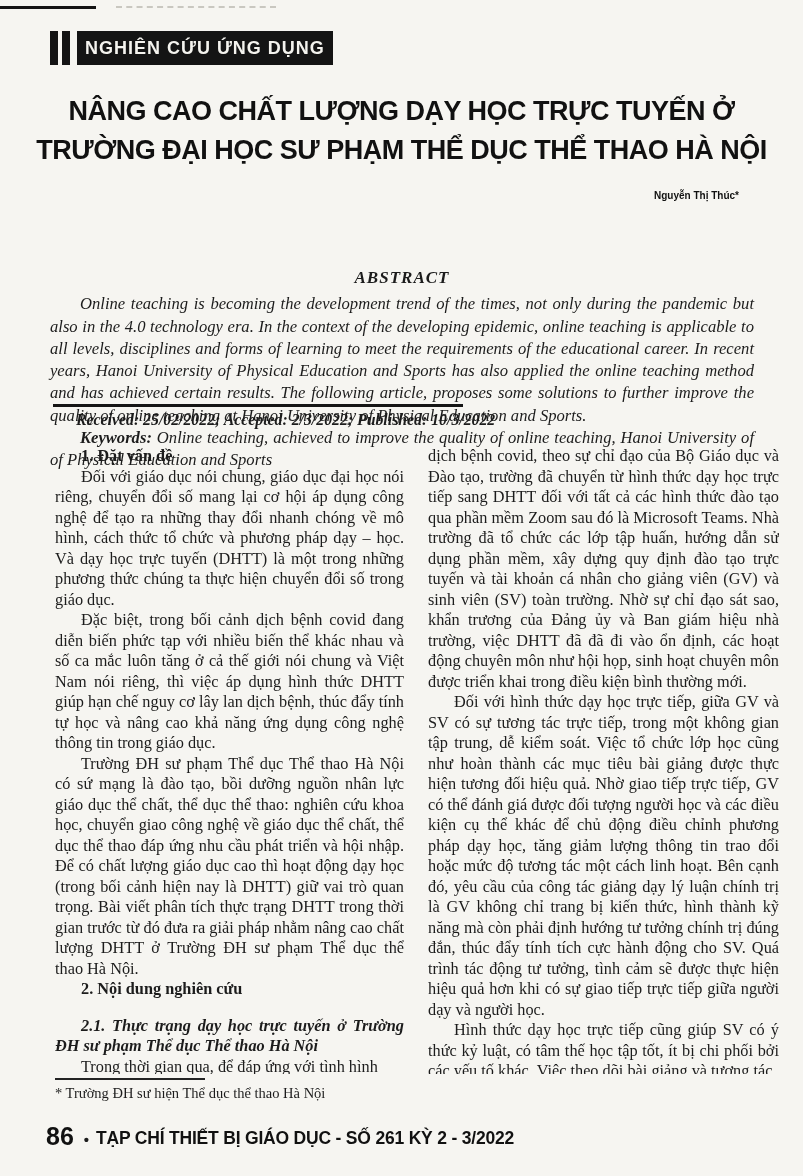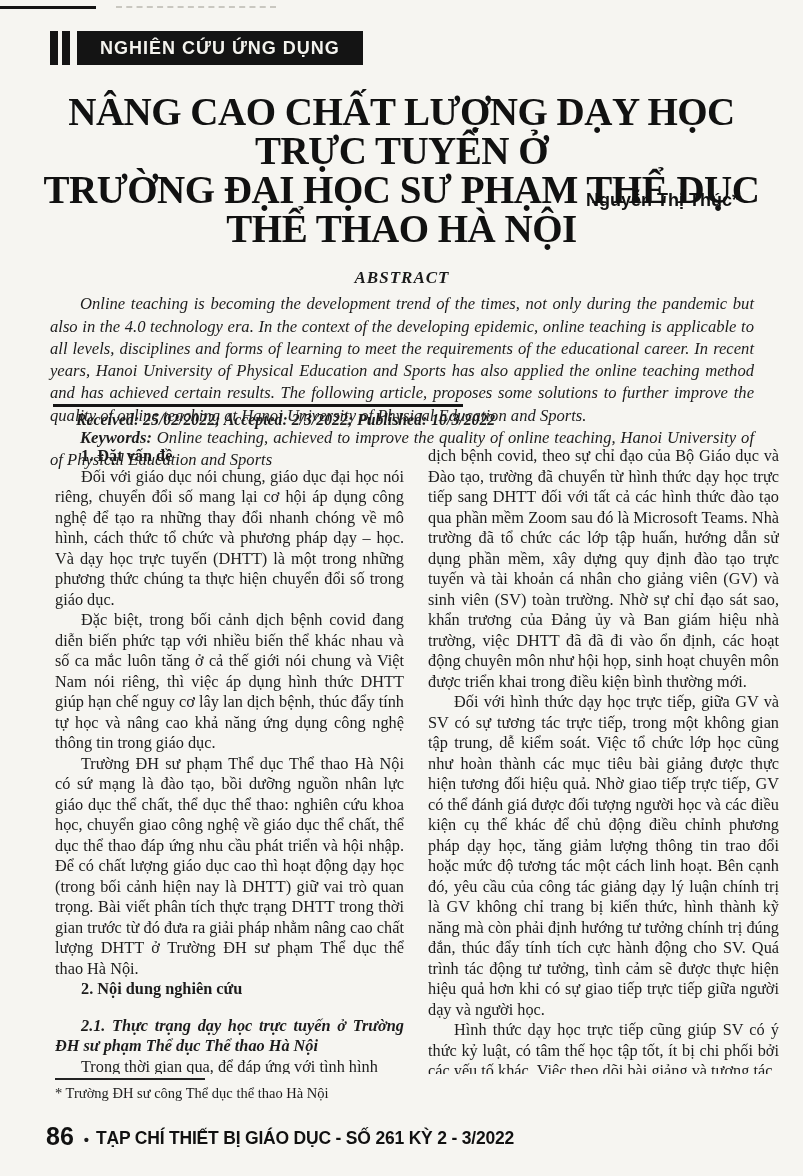--- a/index.html
+++ b/index.html
@@ -12,33 +12,33 @@
   .top-rule-left { position:absolute; left:0; top:6px; width:96px; height:3px; background:#141414; }
   .top-rule-dashes { position:absolute; left:116px; top:6px; width:160px; border-top:2px dashed #c9c7c0; }
 
   
   .badge-row { position:absolute; left:50px; top:31px; display:flex; align-items:stretch; height:34px; }
   .badge-bar { width:8px; background:#141414; margin-right:4px; }
   .badge-bar.second { margin-right:7px; }
   .badge-box {
     background:#141414; color:#f4f3ee;
     font-family:"Liberation Sans",sans-serif; font-weight:700;
-    font-size:18px; line-height:34px; padding:0 23px; letter-spacing:1px;
+    font-size:18px; line-height:34px; padding:0 8px; letter-spacing:1px;
     white-space:nowrap;
   }
 
   
   .title {
     position:absolute; left:36px; right:36px; top:92px; text-align:center;
-    font-family:Liberation Serif, serif; font-weight:700;
-    font-size:39px; line-height:39px; letter-spacing:-0.5px; color:#111;
+    font-family:Liberation Sans, sans-serif; font-weight:700;
+    font-size:27px; line-height:39px; letter-spacing:-0.5px; color:#111;
   }
   .author {
     position:absolute; right:64px; top:190px; text-align:right;
-    font-family:"Liberation Sans",sans-serif; font-weight:700; font-size:18px; color:#111;
+    font-family:"Liberation Sans",sans-serif; font-weight:700; font-size:10px; color:#111;
   }
 
   
   .abstract-block {
     position:absolute; left:50px; width:704px; top:226px;
     font-style:italic; font-size:16.6px; line-height:22.3px; text-align:justify;margin-top:41px;
   }
   .abstract-title { text-align:center; font-weight:700; font-size:17px; letter-spacing:1px; margin-bottom:4px; }
   .abstract-text { text-indent:30px; }
   .keywords { text-indent:30px; }
@@ -113,20 +113,20 @@
     <div class="para p">Trong thời gian qua, để đáp ứng với tình hình</div>
   </div>
 <div class="col col-right">
     <div class="para pc">dịch bệnh covid, theo sự chỉ đạo của Bộ Giáo dục và Đào tạo, trường đã chuyển từ hình thức dạy học trực tiếp sang DHTT đối với tất cả các hình thức đào tạo qua phần mềm Zoom sau đó là Microsoft Teams. Nhà trường đã tổ chức các lớp tập huấn, hướng dẫn sử dụng phần mềm, xây dựng quy định đào tạo trực tuyến và tài khoản cá nhân cho giảng viên (GV) và sinh viên (SV) toàn trường. Nhờ sự chỉ đạo sát sao, khẩn trương của Đảng ủy và Ban giám hiệu nhà trường, việc DHTT đã đã đi vào ổn định, các hoạt động chuyên môn như hội họp, sinh hoạt chuyên môn được triển khai trong điều kiện bình thường mới.</div>
     <div class="para p">Đối với hình thức dạy học trực tiếp, giữa GV và SV có sự tương tác trực tiếp, trong một không gian tập trung, dễ kiểm soát. Việc tổ chức lớp học cũng như hoàn thành các mục tiêu bài giảng được thực hiện tương đối hiệu quả. Nhờ giao tiếp trực tiếp, GV có thể đánh giá được đối tượng người học và các điều kiện cụ thể khác để chủ động điều chỉnh phương pháp dạy học, tăng giảm lượng thông tin trao đổi hoặc mức độ tương tác một cách linh hoạt. Bên cạnh đó, yêu cầu của công tác giảng dạy lý luận chính trị là GV không chỉ trang bị kiến thức, hình thành kỹ năng mà còn phải định hướng tư tưởng chính trị đúng đắn, thúc đẩy tính tích cực hành động cho SV. Quá trình tác động tư tưởng, tình cảm sẽ được thực hiện hiệu quả hơn khi có sự giao tiếp trực tiếp giữa người dạy và người học.</div>
     <div class="para p">Hình thức dạy học trực tiếp cũng giúp SV có ý thức kỷ luật, có tâm thế học tập tốt, ít bị chi phối bởi các yếu tố khác. Việc theo dõi bài giảng và tương tác</div>
   </div>
 
 <div class="footnote">
   <div class="footnote-rule"></div>
-  <div class="footnote-text">* Trường ĐH sư công Thể dục thể thao Hà Nội</div>
+  <div class="footnote-text">* Trường ĐH sư hiện Thể dục thể thao Hà Nội</div>
 </div>
 
 <div class="footer">
   <span class="page-num">86</span>
   <span class="footer-bullet">•</span>
   <span class="journal">TẠP CHÍ THIẾT BỊ GIÁO DỤC - SỐ 261 KỲ 2 - 3/2022</span>
 </div>
 
 </body></html>

